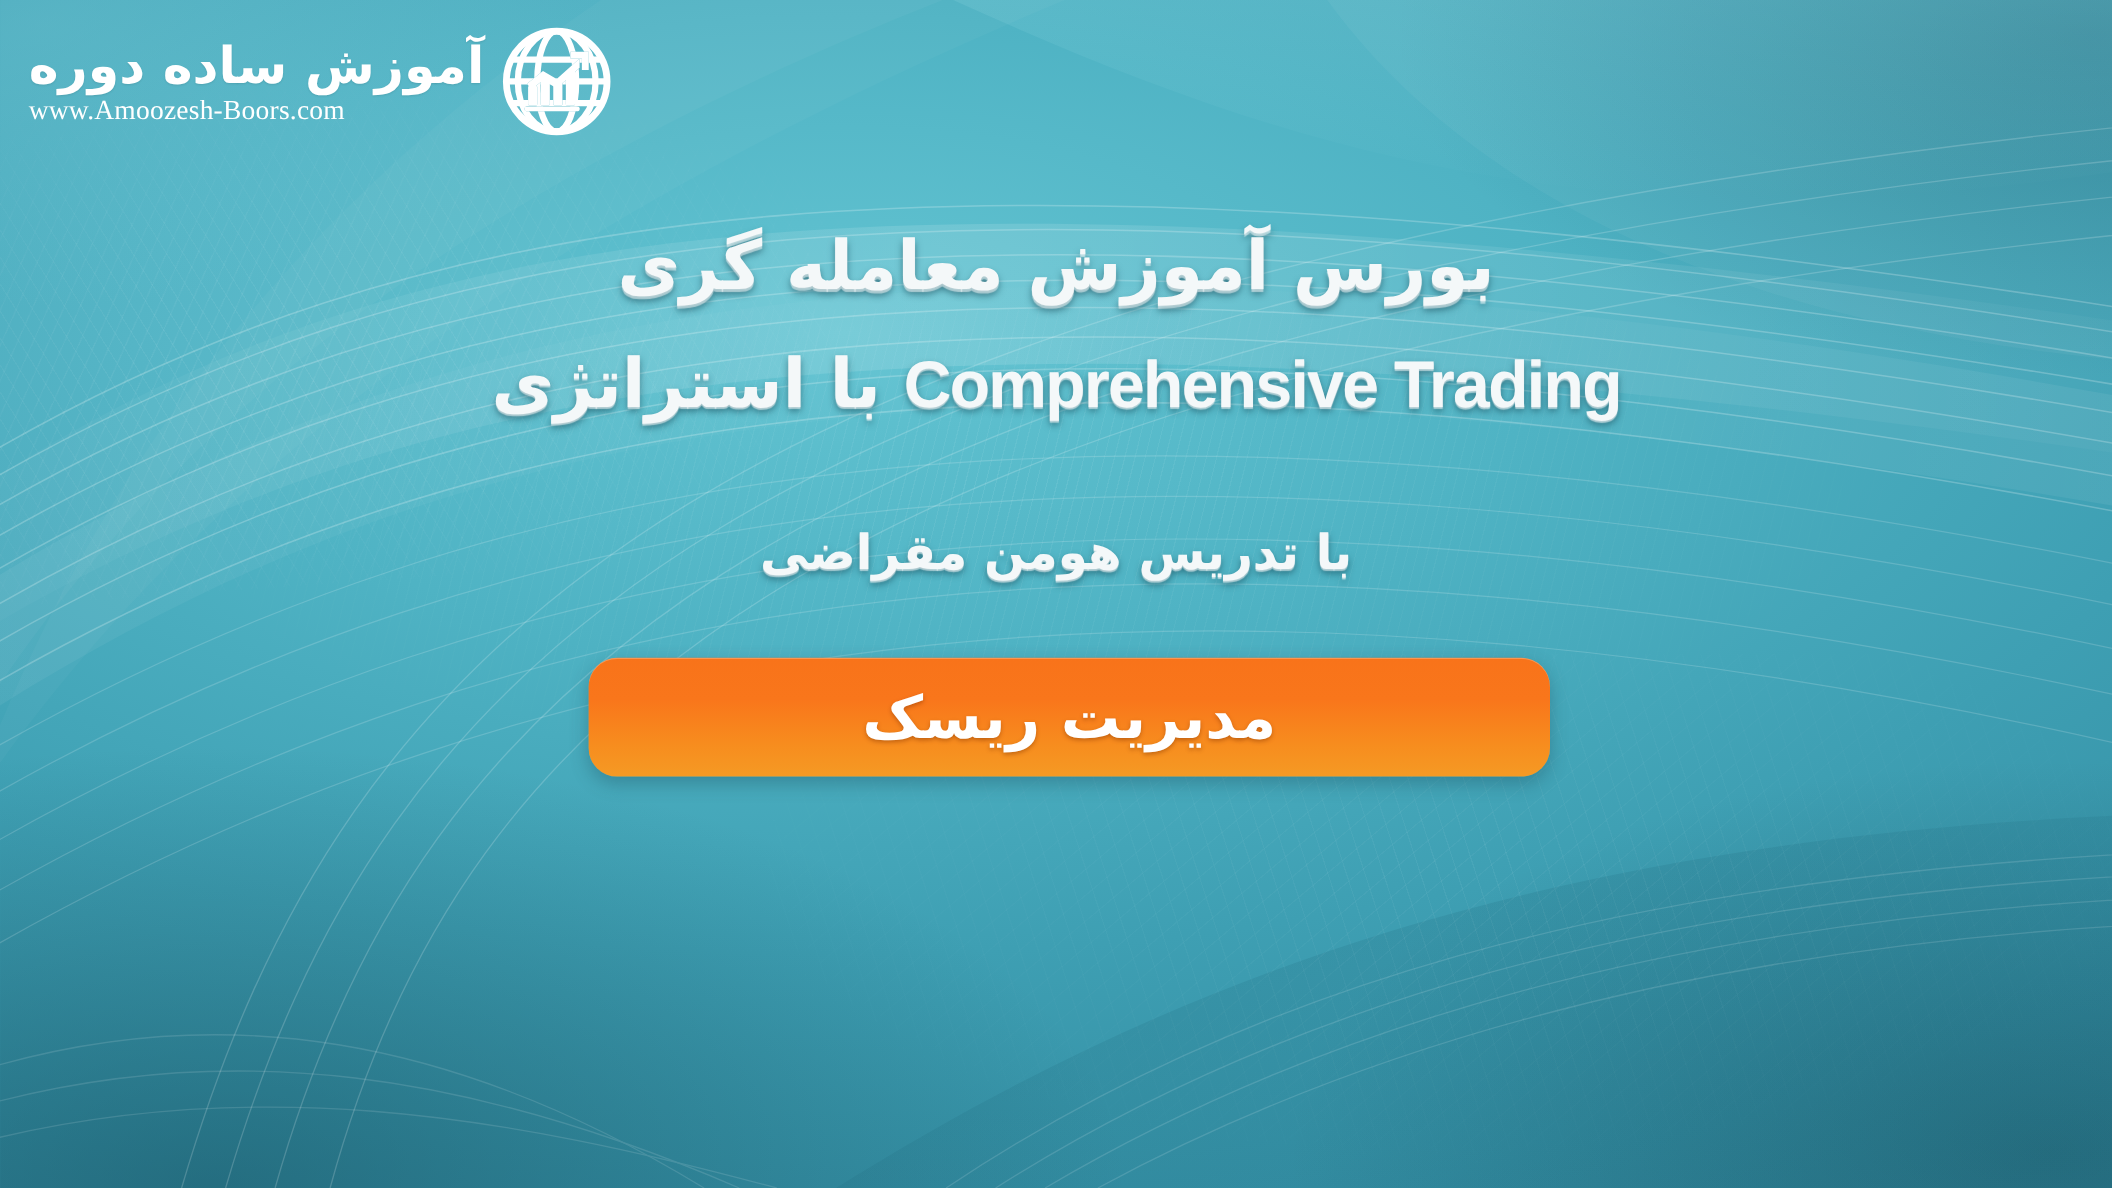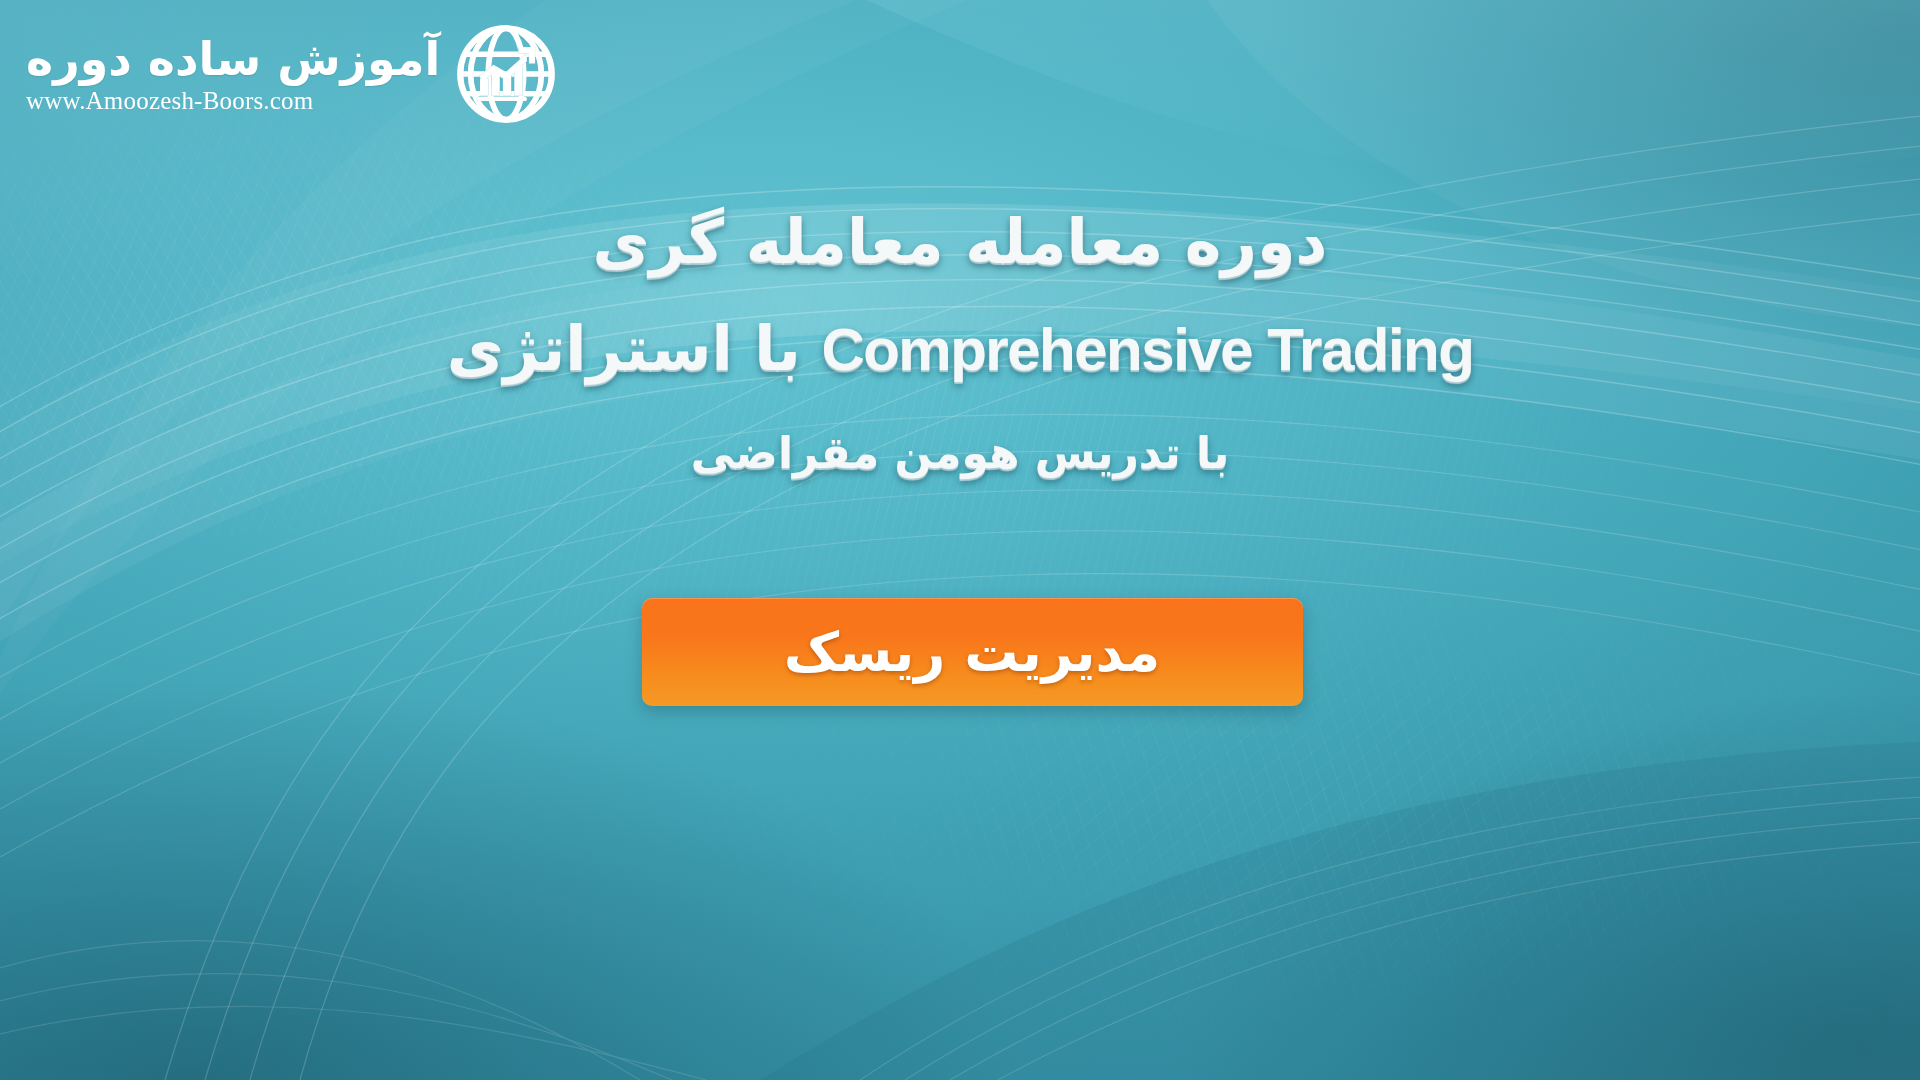--- a/index.html
+++ b/index.html
@@ -97,36 +97,36 @@
     color:#f4f8f9;
     font-weight:bold;
     white-space:nowrap;
     font-family:"DejaVu Sans", sans-serif;
     text-shadow:
       0 2px 1px rgba(255,255,255,.55),
       0 4px 7px rgba(12,58,72,.55),
       0 1px 0 rgba(255,255,255,.35);
   }
   .line-1{ font-size:62px; letter-spacing:-1px; margin-bottom:34px; }
-  .line-2{ font-size:62px; letter-spacing:-1px; margin-bottom:42px; }
+  .line-2{ font-size:62px; letter-spacing:-1px; margin-bottom:92px; }
   .line-2 .en{
     font-family:"Liberation Sans", sans-serif;
     font-size:60px; letter-spacing:-1.5px;
   }
   .line-3{ font-size:44px; letter-spacing:-.5px;text-align:right; }
 
   
   .cta-wrap{
     position:absolute; left:0; right:0; top:598px;
     display:flex; justify-content:center;
   }
   .cta{
-    width:661px; height:108px;
+    width:874px; height:108px;
     border:0; outline:0; cursor:pointer;
-    border-radius:10px;
+    border-radius:26px;
     background:linear-gradient(180deg,#f8731a 0%, #f9761b 35%, #f78c1e 72%, #f59a24 100%);
     box-shadow:
       0 6px 16px rgba(20,60,72,.30),
       inset 0 1px 0 rgba(255,255,255,.25);
     display:flex; align-items:center; justify-content:center;
     direction:rtl;
     margin-left:24px;
   }
   .cta-label{
     color:#fff; font-size:54px; font-weight:bold;
@@ -265,21 +265,21 @@
         </g>
       </svg>
     </span>
     <span class="logo-text">
       <span class="logo-fa">آموزش ساده دوره</span>
       <span class="logo-url">www.Amoozesh-Boors.com</span>
     </span>
   </div>
 
   <div class="hero">
-    <div class="line line-1">دوره معامله معامله گری</div>
+    <div class="line line-1">بورس آموزش معامله گری</div>
     <div class="line line-2">
       <span class="en">Comprehensive Trading</span>
       <span>با استراتژی</span>
     </div>
     <div class="line line-3">با تدریس هومن مقراضی</div>
   </div>
 
   <div class="cta-wrap">
     <button class="cta" type="button">
       <span class="cta-label">مدیریت ریسک</span>

